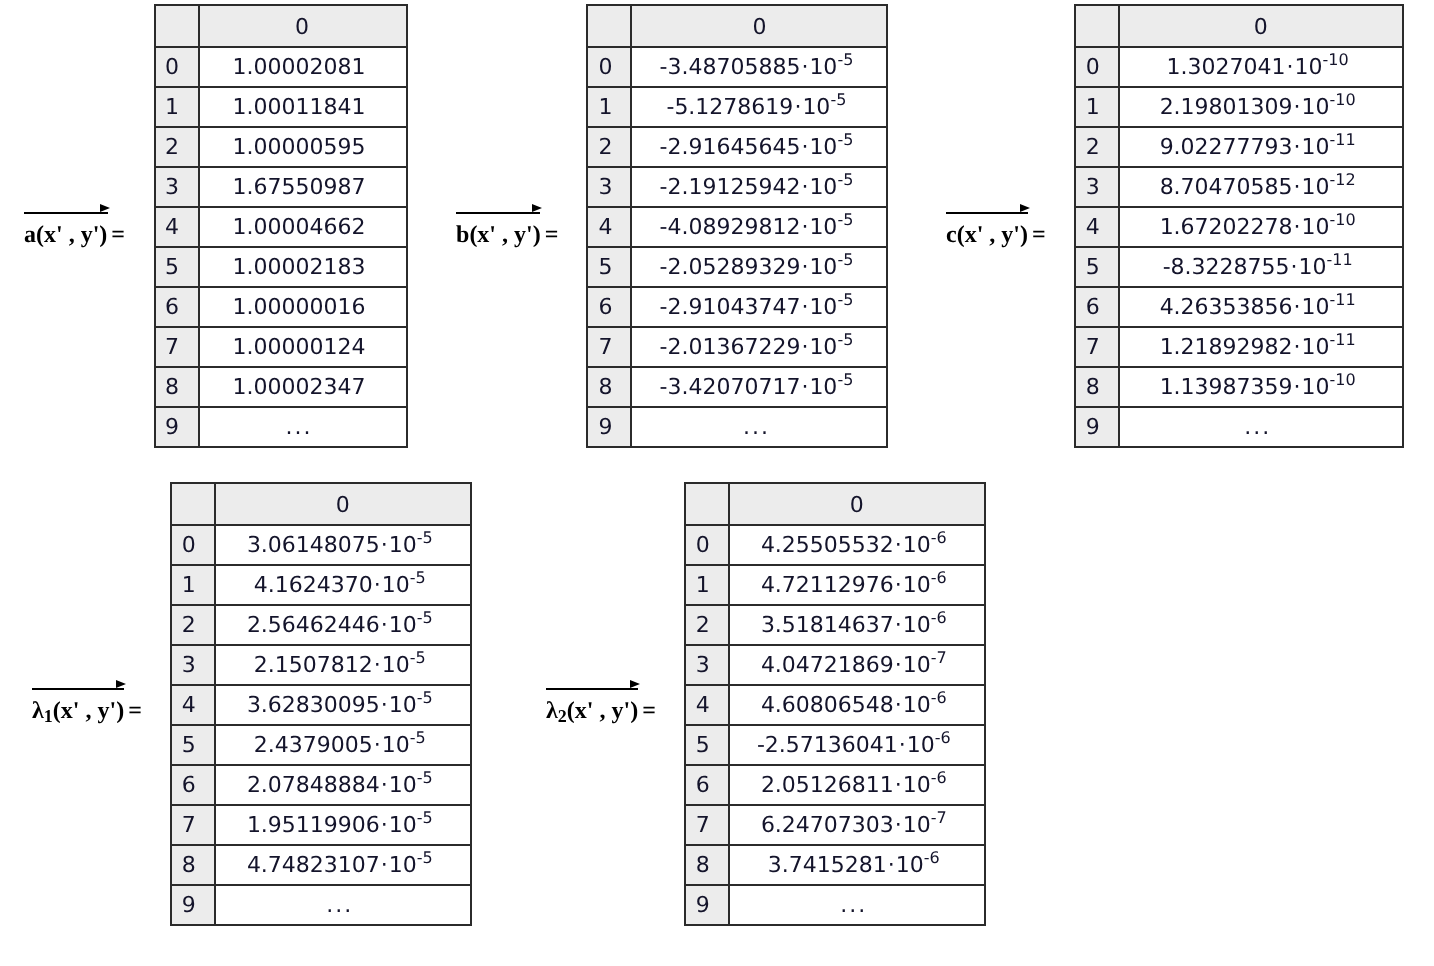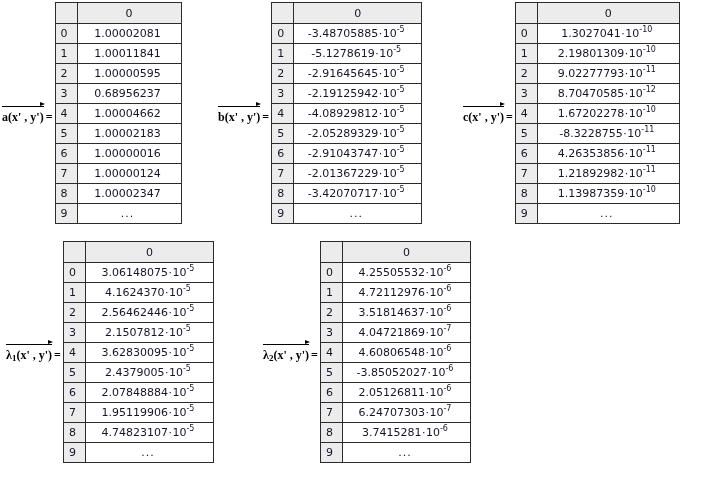--- a/index.html
+++ b/index.html
@@ -23,22 +23,23 @@
     align-items: center;
   }
 
   
   .label {
     font-family: "Liberation Serif", serif;
     font-size: 12px;
     font-weight: bold;
     color: #000000;
     white-space: nowrap;
-    padding-right: 2px;
+    padding-right: 14px;
     line-height: 1;
+    margin-left: 10px;
   }
   .overarrow {
     position: relative;
     display: inline-block;
     padding-top: 7px;
   }
   .overarrow .bar {
     position: absolute;
     left: 0;
     right: 0;
@@ -142,21 +143,21 @@
         <tr>
           <td class="idx">1</td>
           <td class="val"><span>1.00011841</span></td>
         </tr>
         <tr>
           <td class="idx">2</td>
           <td class="val"><span>1.00000595</span></td>
         </tr>
         <tr>
           <td class="idx">3</td>
-          <td class="val"><span>0.68956237</span></td>
+          <td class="val"><span>1.67550987</span></td>
         </tr>
         <tr>
           <td class="idx">4</td>
           <td class="val"><span>1.00004662</span></td>
         </tr>
         <tr>
           <td class="idx">5</td>
           <td class="val"><span>1.00002183</span></td>
         </tr>
         <tr>
@@ -378,21 +379,21 @@
         <tr>
           <td class="idx">3</td>
           <td class="val"><span>4.04721869</span><span class="dot">·</span><span>10</span><sup>-7</sup></td>
         </tr>
         <tr>
           <td class="idx">4</td>
           <td class="val"><span>4.60806548</span><span class="dot">·</span><span>10</span><sup>-6</sup></td>
         </tr>
         <tr>
           <td class="idx">5</td>
-          <td class="val"><span>-3.85052027</span><span class="dot">·</span><span>10</span><sup>-6</sup></td>
+          <td class="val"><span>-2.57136041</span><span class="dot">·</span><span>10</span><sup>-6</sup></td>
         </tr>
         <tr>
           <td class="idx">6</td>
           <td class="val"><span>2.05126811</span><span class="dot">·</span><span>10</span><sup>-6</sup></td>
         </tr>
         <tr>
           <td class="idx">7</td>
           <td class="val"><span>6.24707303</span><span class="dot">·</span><span>10</span><sup>-7</sup></td>
         </tr>
         <tr>

